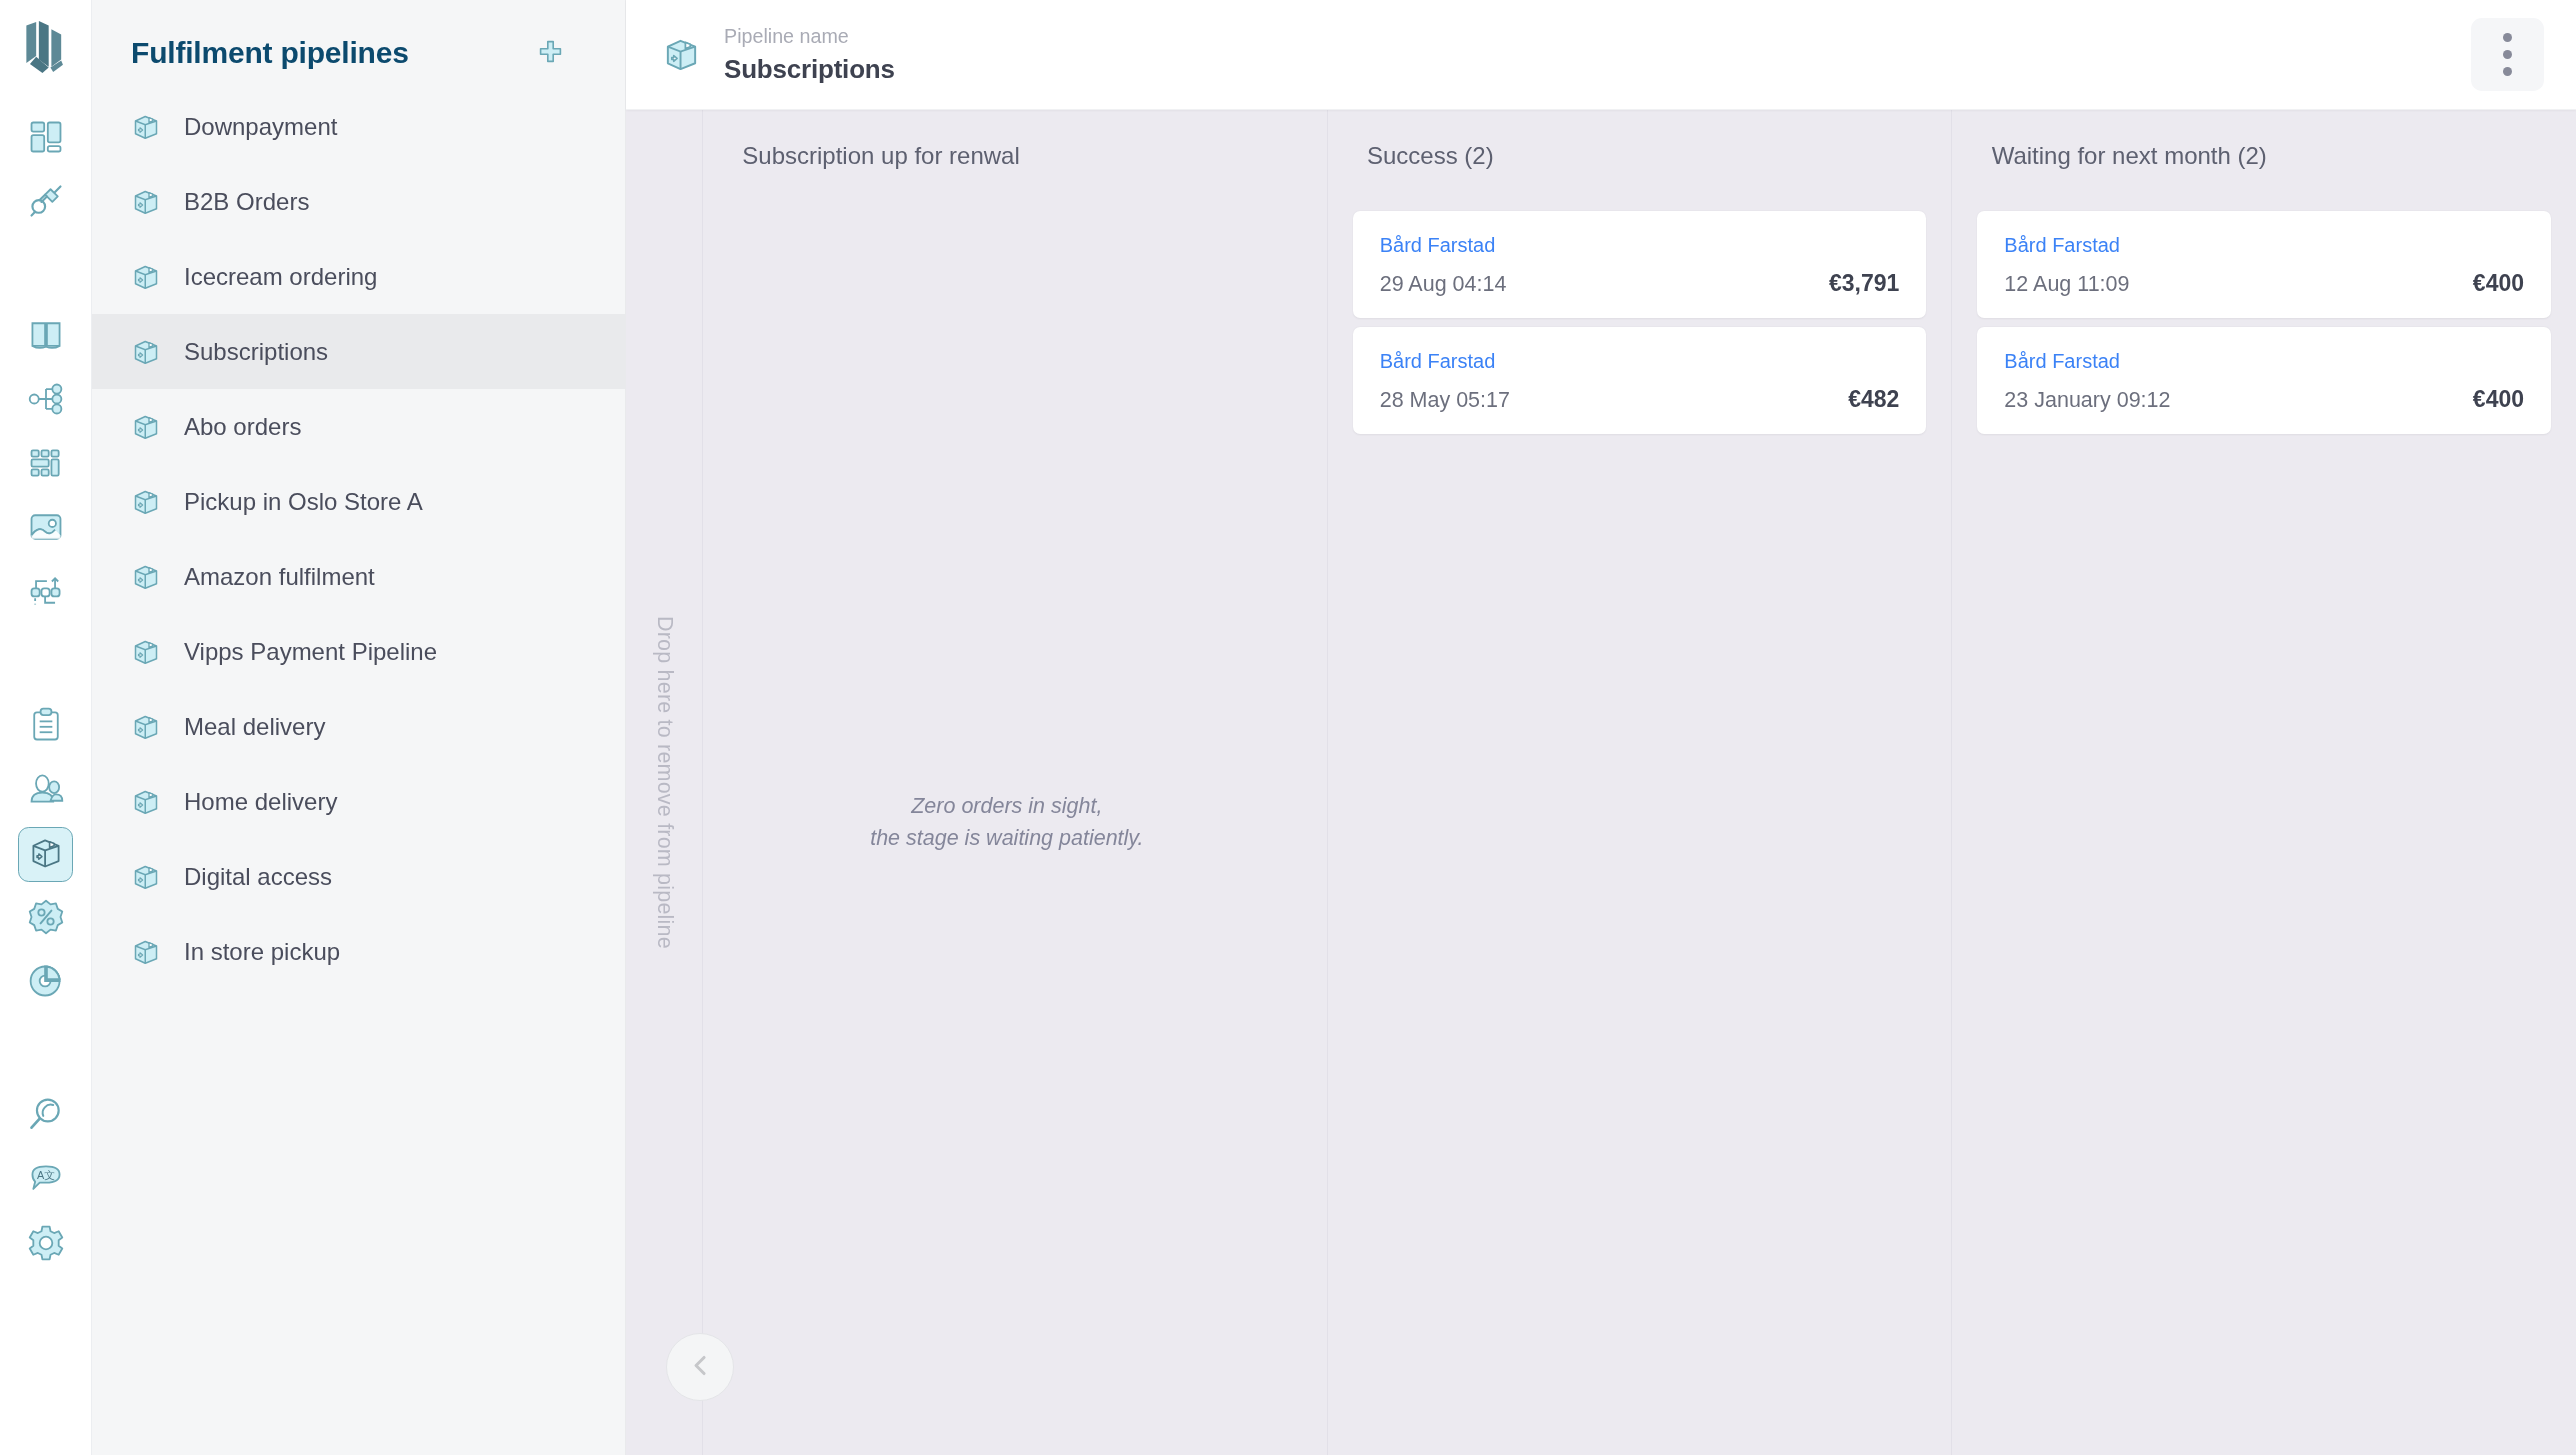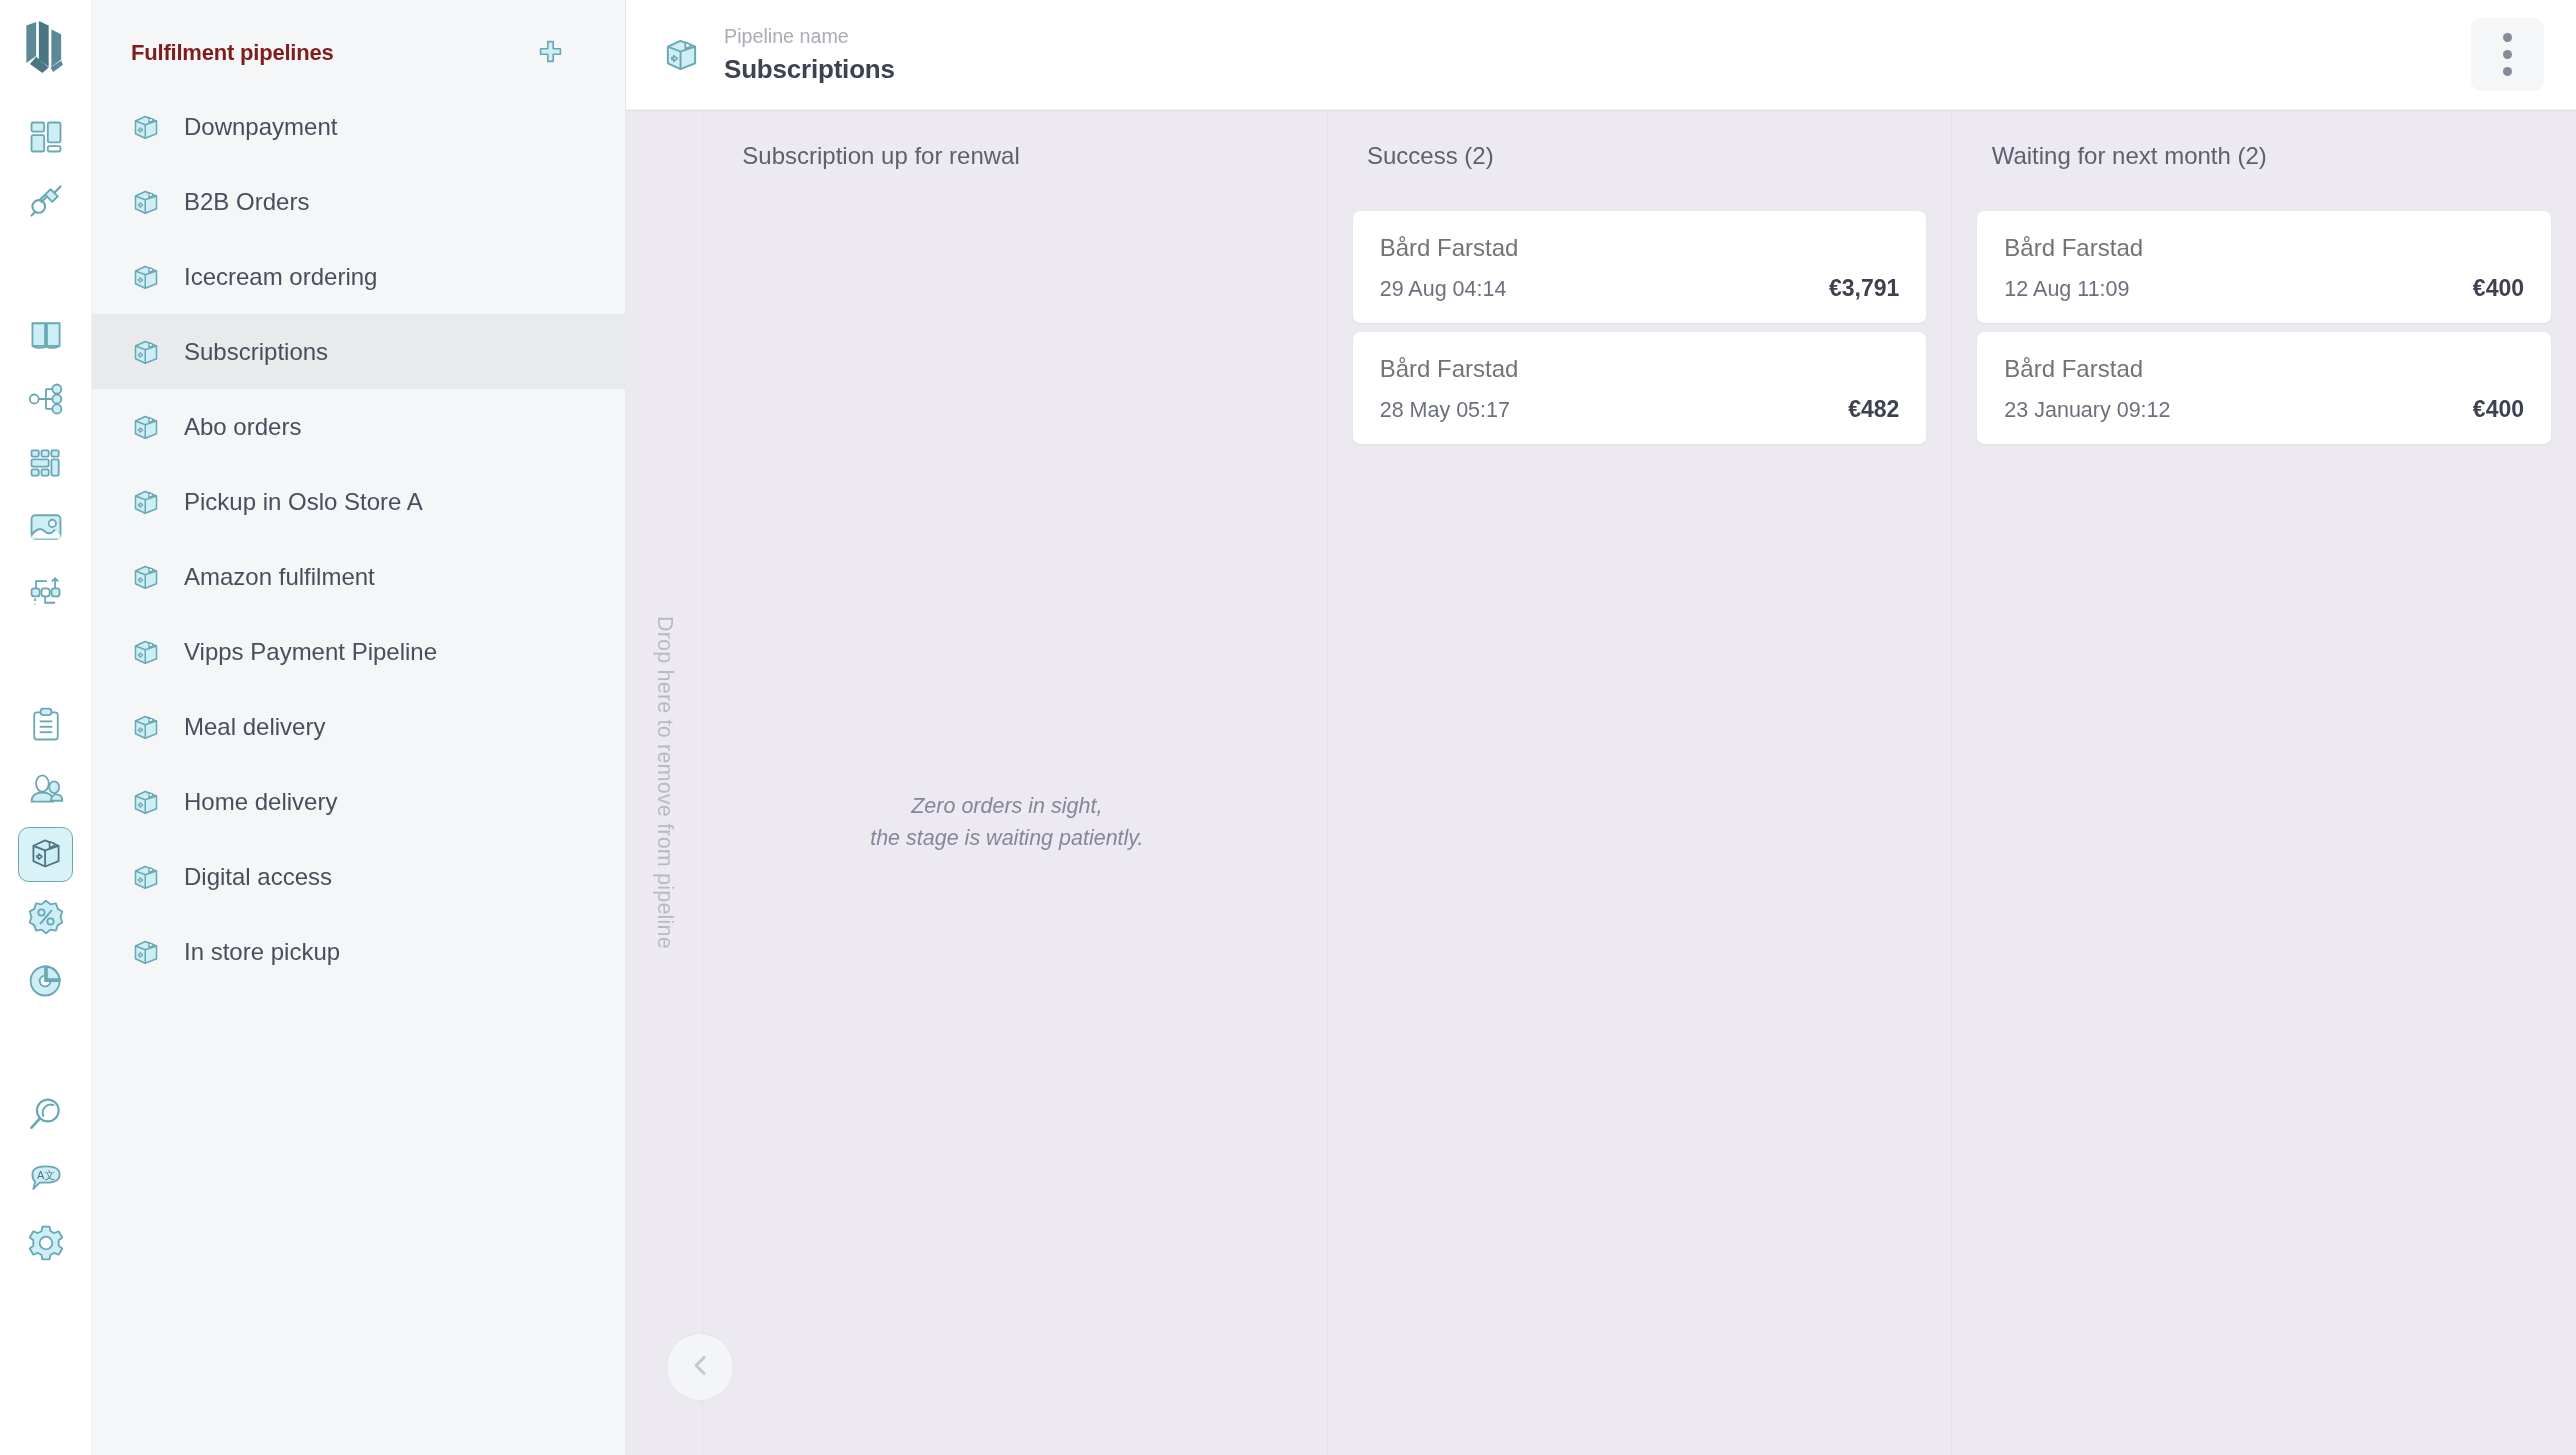--- a/index.html
+++ b/index.html
@@ -41,21 +41,21 @@
     height: 100%;
     position: relative;
     border-right: 0.9px solid #e9eaec;
   }
   .sidebar-head {
     display: flex; align-items: center; justify-content: space-between;
     padding: 24px 54px 0 39px;
     height: 82px;
   }
   .sidebar-title {
-    font-size: 22px; font-weight: bold; color: #7f1d1d;
+    font-size: 30px; font-weight: bold; color: #0c4a6e;
     letter-spacing: -0.2px;
   }
   .add-btn {
     width: 41px; height: 41px; display: flex; align-items: center; justify-content: center;
     cursor: pointer; border-radius: 7.2px;
   }
   .pipe-list { margin-top: 7.2px; }
   .pipe-item {
     display: flex; align-items: center;
     height: 75px;
@@ -136,21 +136,21 @@
   .col-body { flex: 1; padding-top: 23px; position: relative; }
 
   .card {
     background: #ffffff;
     border-radius: 7.2px;
     padding: 23px 27px 21.5px 27px;
     margin-bottom: 9px;
     box-shadow: 0 0.9px 1.8px rgba(40,40,60,0.07);
     cursor: pointer;
   }
-  .card-name { font-size: 24px; color: #737373; margin-bottom: 12.5px; }
+  .card-name { font-size: 20px; color: #3b82f6; margin-bottom: 12.5px; }
   .card-row { display: flex; align-items: baseline; justify-content: space-between; }
   .card-date { font-size: 21.5px; color: #6c6f7d; }
   .card-amount { font-size: 23px; font-weight: bold; color: #3e4250; }
 
   .empty-state {
     position: absolute;
     left: 0; right: 16px; top: 50%;
     transform: translateY(-50%);
     text-align: center;
     font-style: italic;

